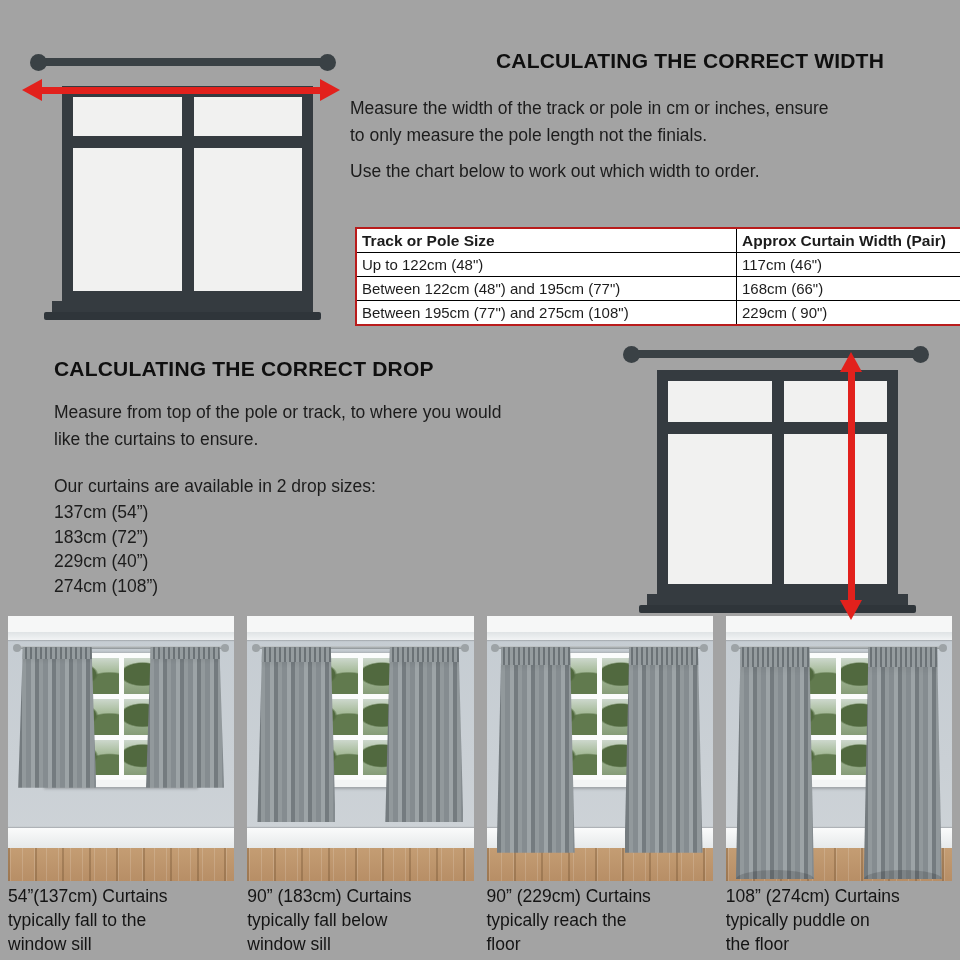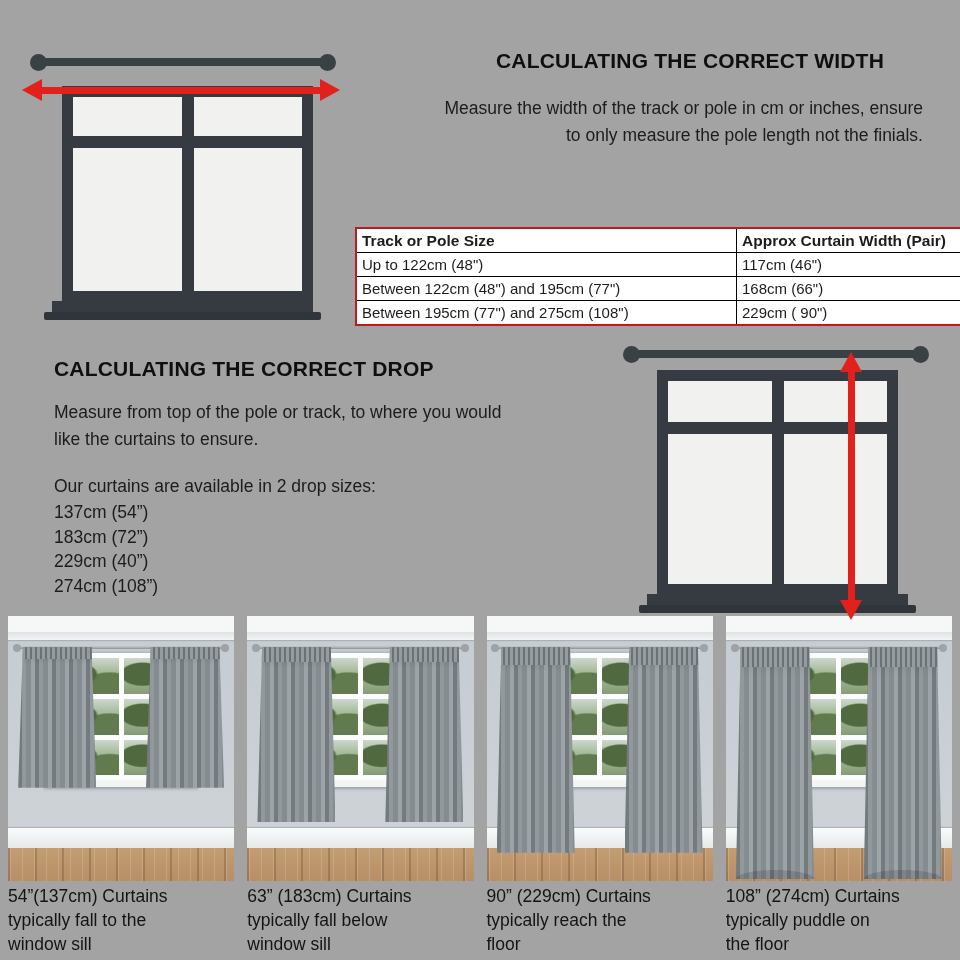--- a/index.html
+++ b/index.html
@@ -3,21 +3,21 @@
 <meta charset="utf-8">
 <style>
   html,body { margin:0; padding:0; background:#c9c9c9; }
   .canvas { position:relative; width:960px; height:960px; background:#a3a3a3;
             font-family:"Liberation Sans", sans-serif; color:#1c1c1c; overflow:hidden; }
 
   
   .title { position:absolute; margin:0; font-size:21px; font-weight:bold; color:#0f0f0f; letter-spacing:.2px; }
   .body  { position:absolute; margin:0; font-size:17.5px; line-height:27px; color:#1c1c1c; }
   .pre   { white-space:pre-line; }
-  .right { text-align:right; }
+  .right { text-align:left; }
 
   #width-title { left:440px; top:49px;  width:500px; text-align:center; }
   #width-intro { left:350px; top:95px;  width:573px; }
   #width-hint  { left:350px; top:158px; width:573px; }
 
   #drop-title       { left:54px; top:357px; }
   #drop-intro       { left:54px; top:399px; width:560px; }
   #drop-sizes-intro { left:54px; top:473px; }
   #drop-sizes       { position:absolute; left:54px; top:500px; font-size:17.5px; line-height:24.5px; }
 
@@ -130,20 +130,21 @@
       <div class="bar-h"></div>
       <div class="bar-v"></div>
     </div>
     <div class="sill sill-1"></div>
     <div class="sill sill-2"></div>
   </section>
 
   <h1 class="title" id="width-title">CALCULATING THE CORRECT WIDTH</h1>
   <p class="body pre right" id="width-intro">Measure the width of the track or pole in cm or inches, ensure
 to only measure the pole length not the finials.</p>
+  <p class="body right" id="width-hint">Use the chart below to work out which width to order.</p>
 
   <table id="size-table">
     <thead>
       <tr>
         <th>Track or Pole Size</th>
         <th>Approx Curtain Width (Pair)</th>
       </tr>
     </thead>
     <tbody>
       <tr>
@@ -272,21 +273,21 @@
       <div class="curtain cl"></div>
       <div class="curtain cr"></div>
     </figure>
 
   </div>
 
   <div id="captions">
     <div class="caption">54”(137cm) Curtains
 typically fall to the
 window sill</div>
-    <div class="caption">63” (183cm) Curtains
+    <div class="caption">90” (183cm) Curtains
 typically fall below
 window sill</div>
     <div class="caption">90” (229cm) Curtains
 typically reach the
 floor</div>
     <div class="caption">108” (274cm) Curtains
 typically puddle on
 the floor</div>
   </div>
 

